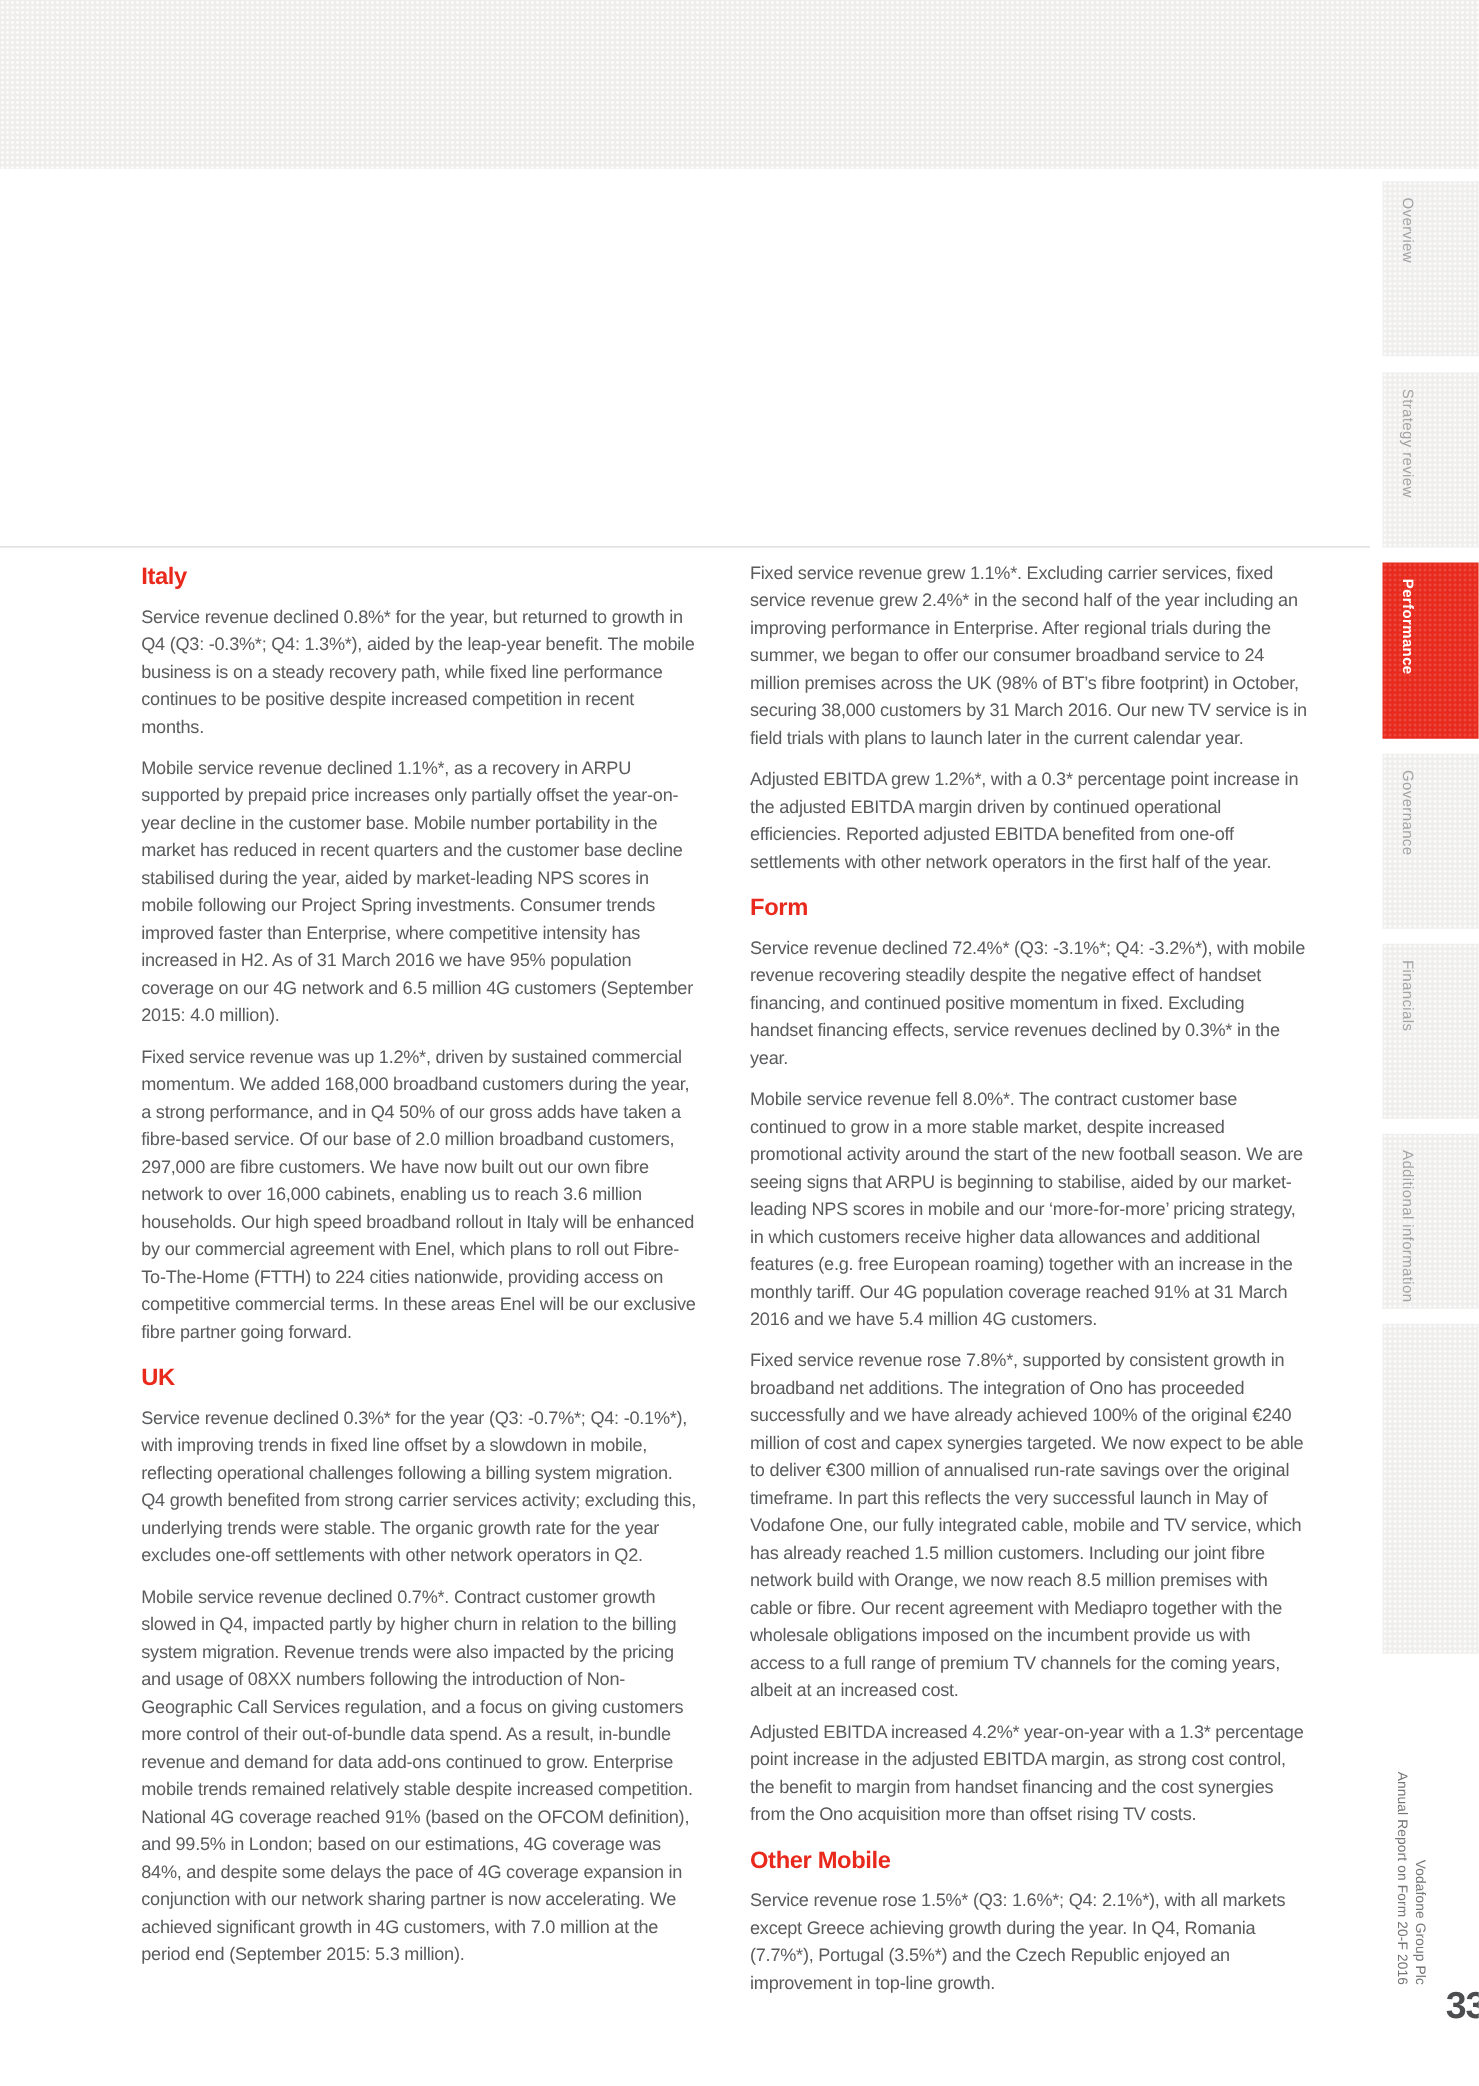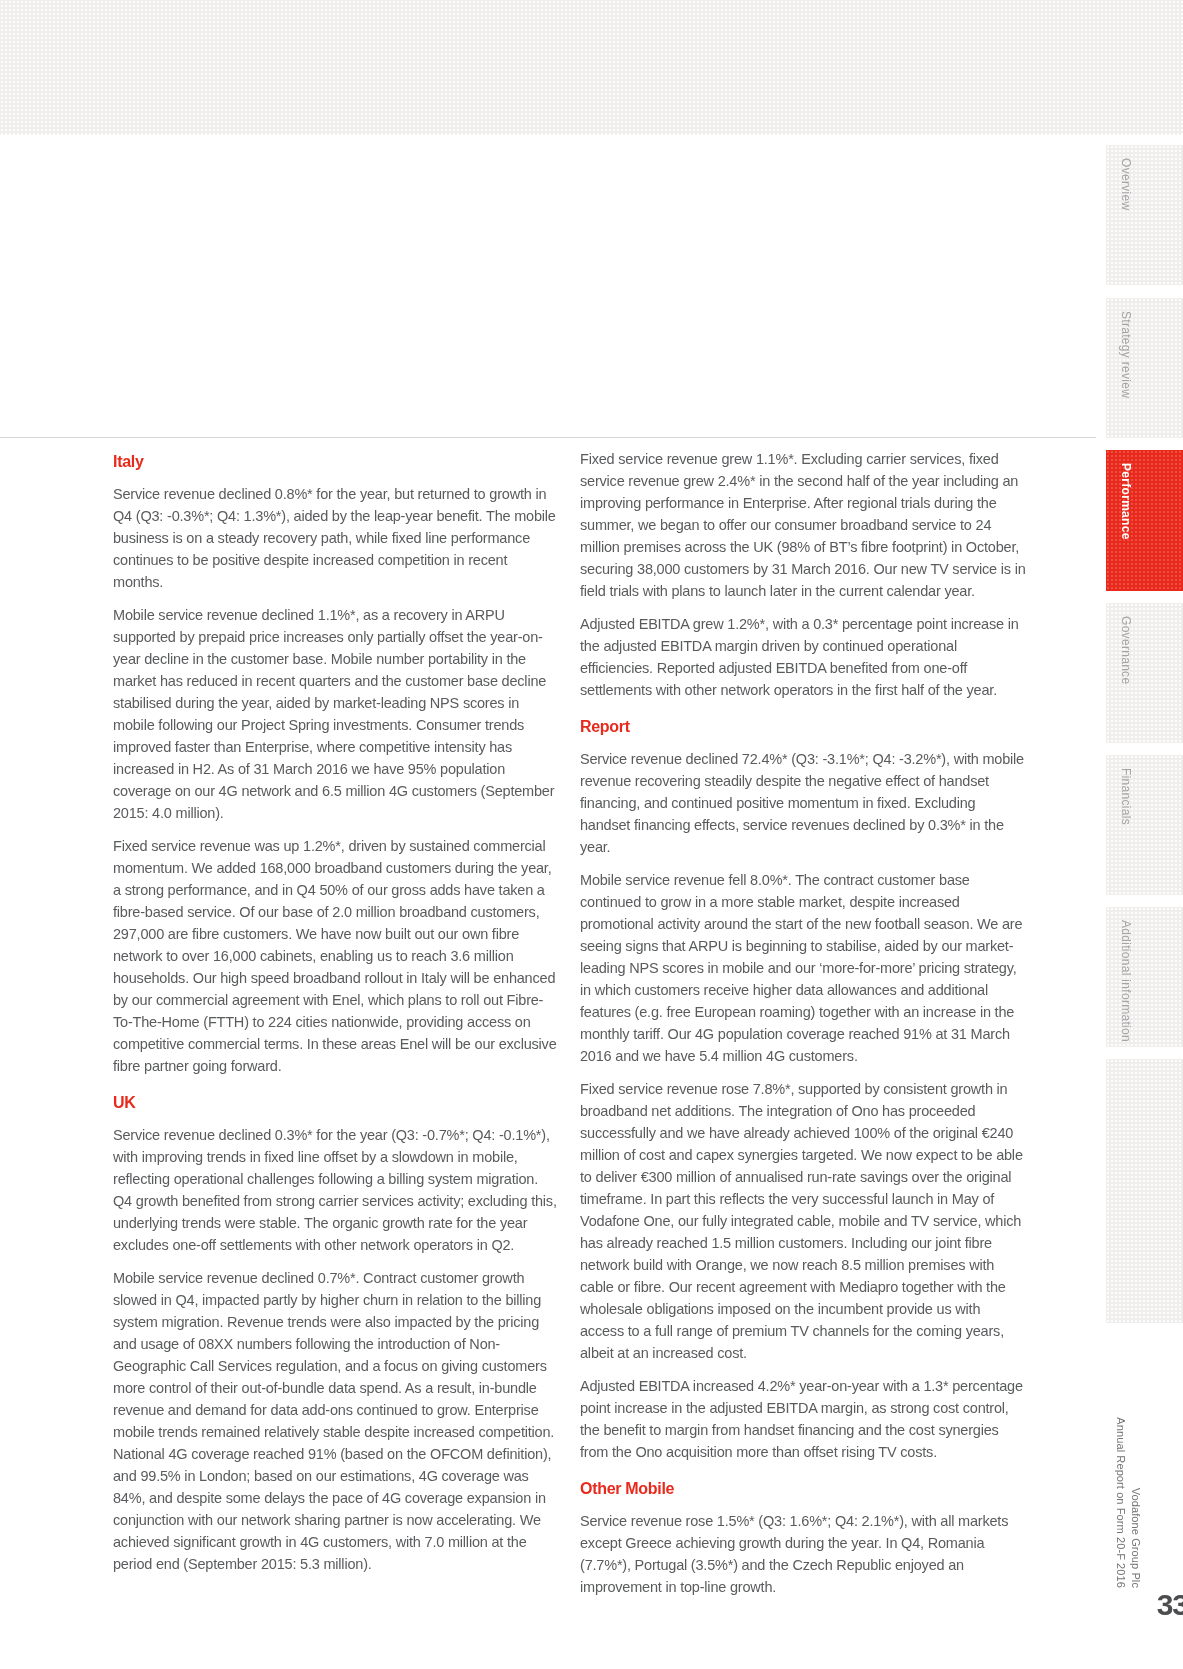--- a/index.html
+++ b/index.html
@@ -21,26 +21,26 @@
   .top-band { position:absolute; left:0; top:0; width:1183px; height:135px; }
 
   .divider { position:absolute; left:0; top:437px; width:1096px; height:1px; background:#d7d7d6; }
 
   .col {
     position:absolute; top:448px;
     font-size:14.5px; line-height:22px; letter-spacing:-0.2px;
     color:var(--body-text, #5a5b5d);
   }
   .col-left  { left:113px; width:445px; }
-  .col-right { left:580px; width:446px; }
+  .col-right { left:600px; width:446px; }
   .col p.body { margin:0 0 11px 0; }
   .col section:last-child p.body:last-child { margin-bottom:0; }
   h2.heading {
     color:var(--accent-red, #e8291c);
-    font-size:16px; line-height:28px; font-weight:bold; letter-spacing:-0.3px;
+    font-size:19px; line-height:28px; font-weight:bold; letter-spacing:-0.3px;
     margin:12px 0 7px 0;
   }
   .col section:first-child h2.heading { margin-top:0; }
 
   
   .tab { position:absolute; left:1106px; width:77px; }
   .tab-label {
     position:absolute; top:13px; left:26px;
     transform-origin:0 0; transform:rotate(90deg);
     white-space:nowrap;
@@ -97,21 +97,21 @@
       <p class="body">Mobile service revenue declined 0.7%*. Contract customer growth slowed in Q4, impacted partly by higher churn in relation to the billing system migration. Revenue trends were also impacted by the pricing and usage of 08XX numbers following the introduction of Non-Geographic Call Services regulation, and a focus on giving customers more control of their out-of-bundle data spend. As a result, in-bundle revenue and demand for data add-ons continued to grow. Enterprise mobile trends remained relatively stable despite increased competition. National 4G coverage reached 91% (based on the OFCOM definition), and 99.5% in London; based on our estimations, 4G coverage was 84%, and despite some delays the pace of 4G coverage expansion in conjunction with our network sharing partner is now accelerating. We achieved significant growth in 4G customers, with 7.0 million at the period end (September 2015: 5.3 million).</p>
     </section>
   </div>
 
   <div class="col col-right">
     <section>
       <p class="body">Fixed service revenue grew 1.1%*. Excluding carrier services, fixed service revenue grew 2.4%* in the second half of the year including an improving performance in Enterprise. After regional trials during the summer, we began to offer our consumer broadband service to 24 million premises across the UK (98% of BT’s fibre footprint) in October, securing 38,000 customers by 31 March 2016. Our new TV service is in field trials with plans to launch later in the current calendar year.</p>
       <p class="body">Adjusted EBITDA grew 1.2%*, with a 0.3* percentage point increase in the adjusted EBITDA margin driven by continued operational efficiencies. Reported adjusted EBITDA benefited from one-off settlements with other network operators in the first half of the year.</p>
     </section>
     <section>
-      <h2 class="heading">Report</h2>
+      <h2 class="heading">Form</h2>
       <p class="body">Service revenue declined 72.4%* (Q3: -3.1%*; Q4: -3.2%*), with mobile revenue recovering steadily despite the negative effect of handset financing, and continued positive momentum in fixed. Excluding handset financing effects, service revenues declined by 0.3%* in the year.</p>
       <p class="body">Mobile service revenue fell 8.0%*. The contract customer base continued to grow in a more stable market, despite increased promotional activity around the start of the new football season. We are seeing signs that ARPU is beginning to stabilise, aided by our market-leading NPS scores in mobile and our ‘more-for-more’ pricing strategy, in which customers receive higher data allowances and additional features (e.g. free European roaming) together with an increase in the monthly tariff. Our 4G population coverage reached 91% at 31 March 2016 and we have 5.4 million 4G customers.</p>
       <p class="body">Fixed service revenue rose 7.8%*, supported by consistent growth in broadband net additions. The integration of Ono has proceeded successfully and we have already achieved 100% of the original €240 million of cost and capex synergies targeted. We now expect to be able to deliver €300 million of annualised run-rate savings over the original timeframe. In part this reflects the very successful launch in May of Vodafone One, our fully integrated cable, mobile and TV service, which has already reached 1.5 million customers. Including our joint fibre network build with Orange, we now reach 8.5 million premises with cable or fibre. Our recent agreement with Mediapro together with the wholesale obligations imposed on the incumbent provide us with access to a full range of premium TV channels for the coming years, albeit at an increased cost.</p>
       <p class="body">Adjusted EBITDA increased 4.2%* year-on-year with a 1.3* percentage point increase in the adjusted EBITDA margin, as strong cost control, the benefit to margin from handset financing and the cost synergies from the Ono acquisition more than offset rising TV costs.</p>
     </section>
     <section>
       <h2 class="heading">Other Mobile</h2>
       <p class="body">Service revenue rose 1.5%* (Q3: 1.6%*; Q4: 2.1%*), with all markets except Greece achieving growth during the year. In Q4, Romania (7.7%*), Portugal (3.5%*) and the Czech Republic enjoyed an improvement in top-line growth.</p>
     </section>
   </div>

